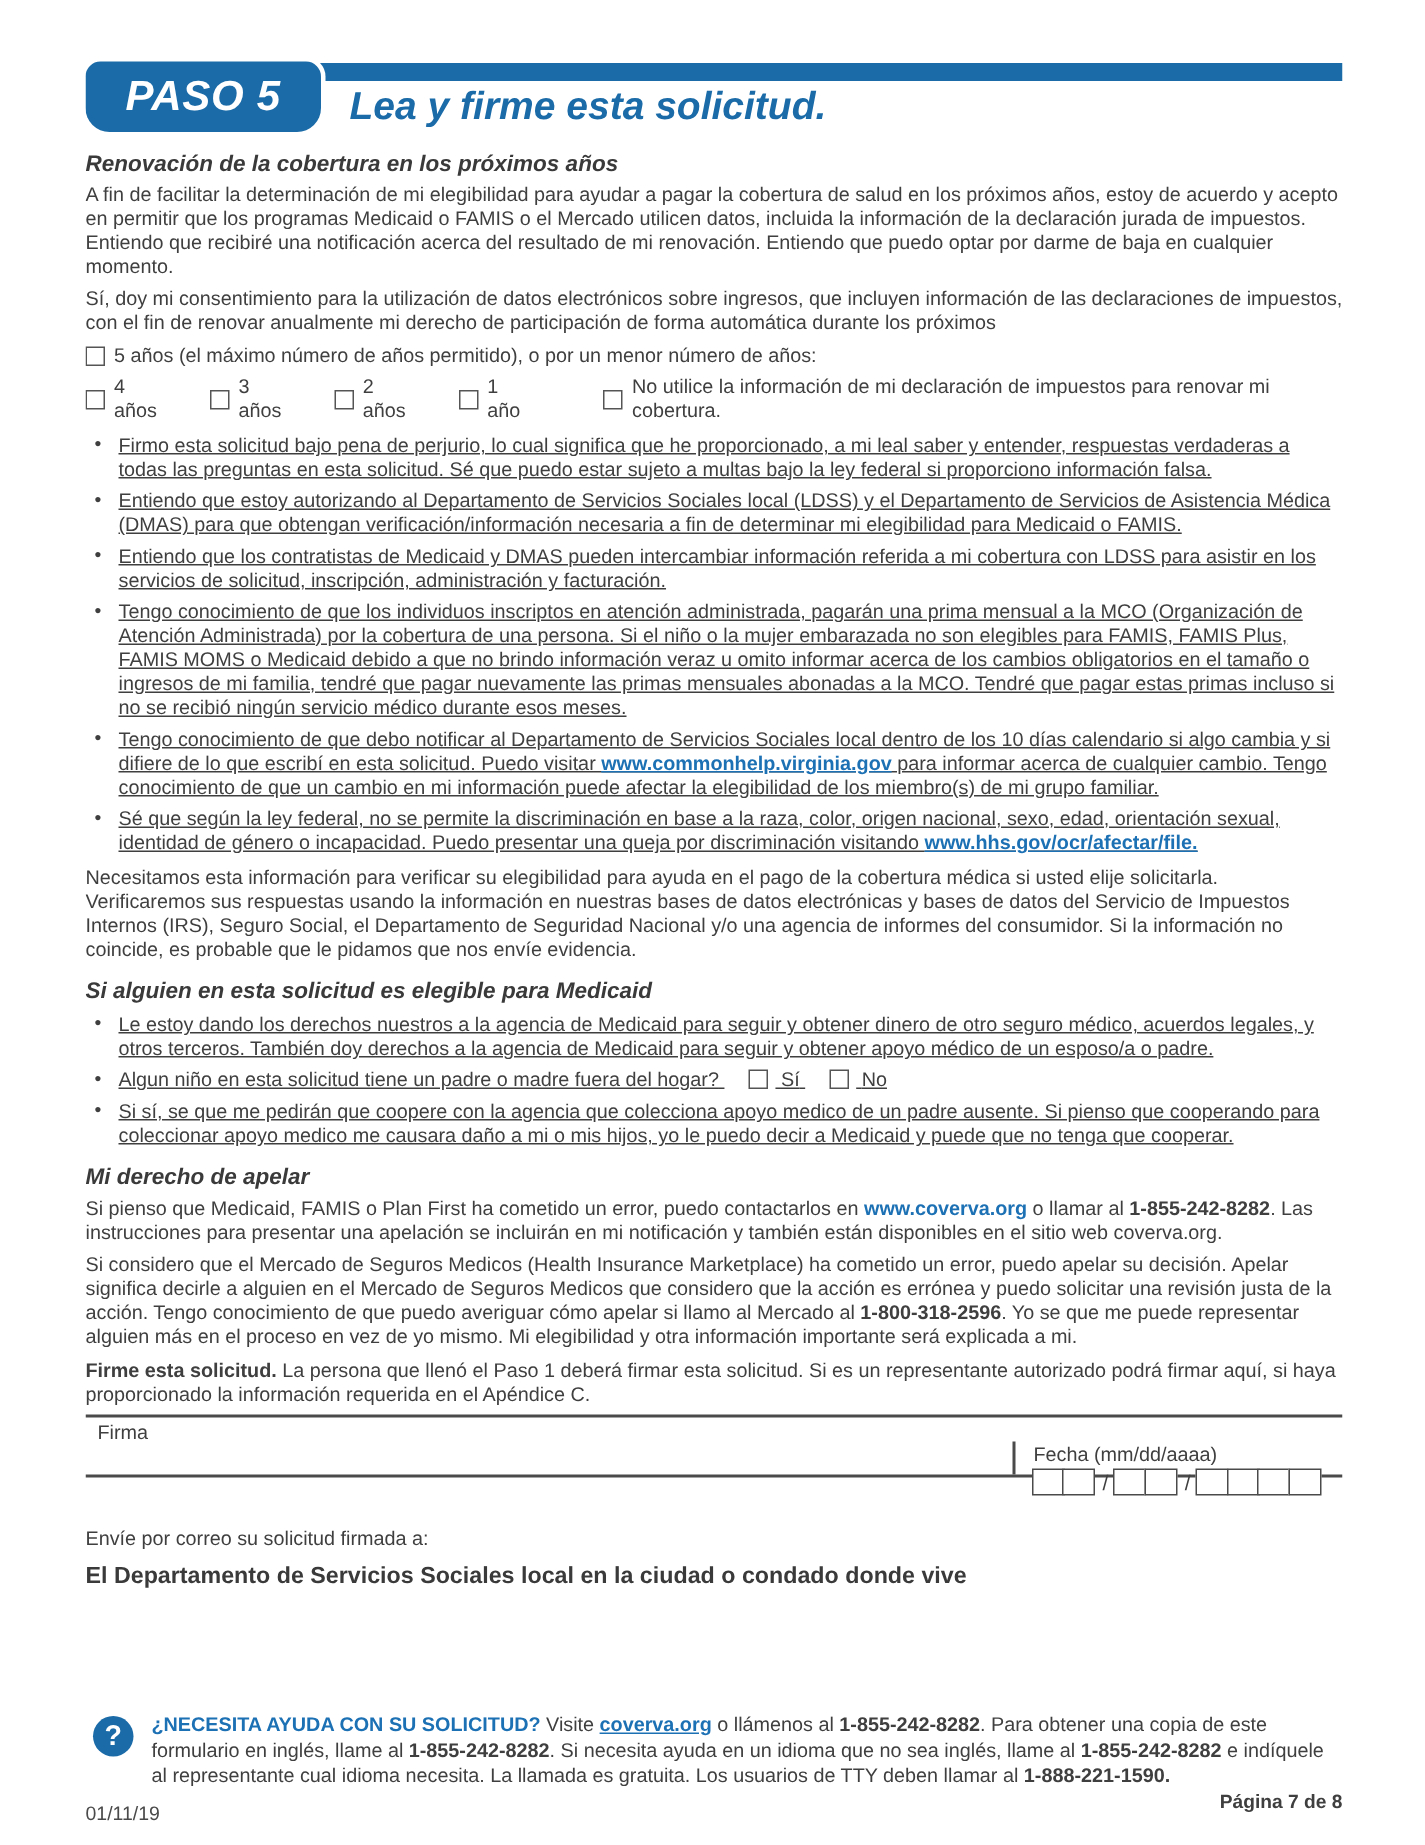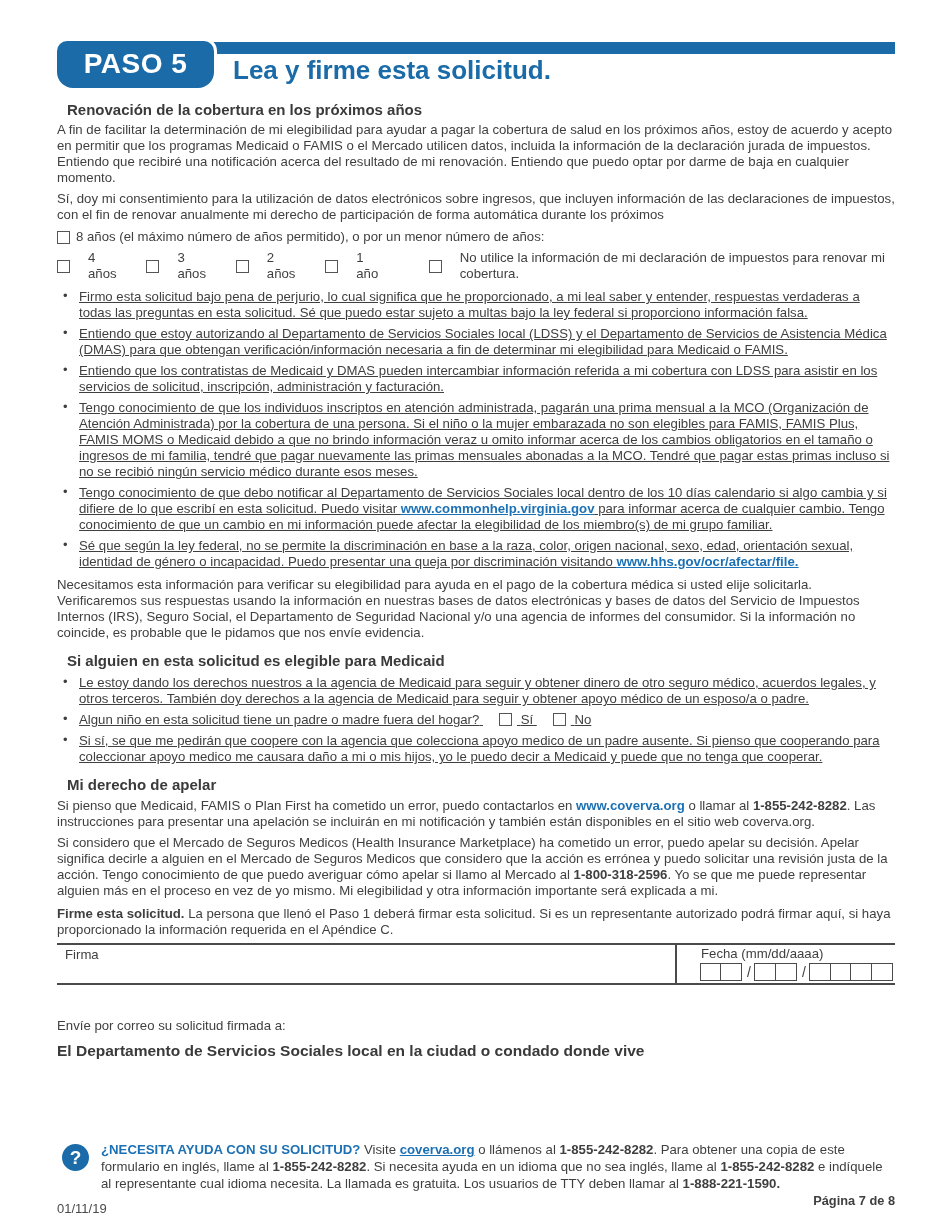--- a/index.html
+++ b/index.html
@@ -9,55 +9,55 @@
     --line:#4a4a4a;
   }
   *{box-sizing:border-box;}
   html,body{margin:0;padding:0;}
   body{
     width:950px;height:1230px;overflow:hidden;position:relative;background:#fff;
     font-family:"Liberation Sans",sans-serif;font-size:13.2px;line-height:16px;color:var(--ink);
   }
   .flow5{position:absolute;top:0;left:57px;right:55px;height:1002px;overflow:hidden;}
   
-  .step-header{position:relative;height:47px;}
+  .step-header{position:relative;height:47px;font-style:italic;}
   .mt41{margin-top:41px;}
   .step-bar{position:absolute;left:4px;right:0;top:1px;height:12px;background:var(--accent-blue);}
   .step-badge{
     position:absolute;left:0;top:0;width:157px;height:47px;background:var(--accent-blue);
     border-radius:10px 10px 16px 16px;box-shadow:0 0 0 3px #fff;
     color:#fff;font-size:28px;font-weight:700;text-align:center;line-height:46px;letter-spacing:.5px;
   }
   .step-title{position:absolute;left:176px;top:17px;font-size:26px;line-height:24px;font-weight:700;color:var(--accent-blue);}
-  h2.sec{font-size:15px;line-height:19px;font-weight:700;color:#3a3a3a;margin:12px 10px 2px;}
+  h2.sec{font-size:15px;line-height:19px;font-weight:700;color:#3a3a3a;margin:12px 0 2px;font-style:italic;}
   h2.sec.mt10{margin-top:10px;}
   p{margin:4px 0 0;}
   p.mt3{margin-top:3px;} p.mt5{margin-top:5px;} p.mt7{margin-top:7px;}
   
   .cb{width:13px;height:13px;border:1.5px solid #555;background:#fff;display:inline-block;flex:none;}
   .cbrow{display:flex;align-items:center;margin-top:6px;}
   .cbrow .cb{margin-right:6px;}
   .cbrow.row2{margin-top:5px;}
-  .opt{display:flex;align-items:center;margin-right:26px;gap:12px;}
+  .opt{display:flex;align-items:center;margin-right:26px;}
   .opt.lastgap{margin-left:20px;margin-right:0;}
   .cb.inline{display:inline-block;vertical-align:-2px;margin:0 5px 0 16px;}
   
   ul.blist{list-style:none;margin:7px 0 0;padding:0 0 0 22px;}
   ul.blist.mt5{margin-top:5px;}
   ul.blist li{position:relative;margin-bottom:5px;text-decoration:underline;}
   ul.blist li::before{content:"\2022";position:absolute;left:-16px;top:-1px;font-size:13px;}
   
   .b{font-weight:700;}
   .bb{font-weight:700;color:var(--link-blue);}
   .lnk{color:var(--link-blue);font-weight:700;text-decoration:none;cursor:pointer;}
   .lnk.u{text-decoration:underline;}
   
   .sig-table{display:flex;margin-top:5px;border-top:2px solid var(--line);border-bottom:2px solid var(--line);height:42px;}
   .sig-left{flex:1;padding:2px 8px;}
-  .sig-right{width:220px;border-left:2px solid var(--line);padding:1px 0 0 24px;}
+  .sig-right{width:220px;border-left:2px solid var(--line);padding:1px 0 0 12px;margin-top:16px;}
   .dates{display:flex;align-items:center;margin-top:1px;}
   .dgroup{display:flex;}
   .dc{width:22px;height:18px;border:1.5px solid var(--line);margin-left:-1.5px;background:#fff;}
   .slash{margin:0 5px;font-size:14px;font-weight:400;}
   
   .step6-wrap{position:absolute;left:57px;right:55px;top:1006px;}
   .mailto-line{margin-top:12px;}
   .mailto-dept{margin-top:7px;font-size:15.5px;line-height:19px;font-weight:700;color:#3a3a3a;}
   
   .footer{position:absolute;left:57px;right:55px;top:1142px;}
@@ -81,21 +81,21 @@
     <div class="step-badge">PASO 5</div>
     <div class="step-title">Lea y firme esta solicitud.</div>
   </div>
 
   <h2 class="sec">Renovación de la cobertura en los próximos años</h2>
   <p class="mt3">A fin de facilitar la determinación de mi elegibilidad para ayudar a pagar la cobertura de salud en los próximos años, estoy de acuerdo y acepto en permitir que los programas Medicaid o FAMIS o el Mercado utilicen datos, incluida la información de la declaración jurada de impuestos. Entiendo que recibiré una notificación acerca del resultado de mi renovación. Entiendo que puedo optar por darme de baja en cualquier momento.</p>
   <p class="mt5">Sí, doy mi consentimiento para la utilización de datos electrónicos sobre ingresos, que incluyen información de las declaraciones de impuestos, con el fin de renovar anualmente mi derecho de participación de forma automática durante los próximos</p>
 
   <div class="cbrow">
     <span class="cb"></span>
-    <span>8 años (el máximo número de años permitido), o por un menor número de años:</span>
+    <span>5 años (el máximo número de años permitido), o por un menor número de años:</span>
   </div>
   <div class="cbrow row2">
     <span class="opt">
       <span class="cb"></span>
       <span>4 años</span>
     </span>
     <span class="opt">
       <span class="cb"></span>
       <span>3 años</span>
     </span>

